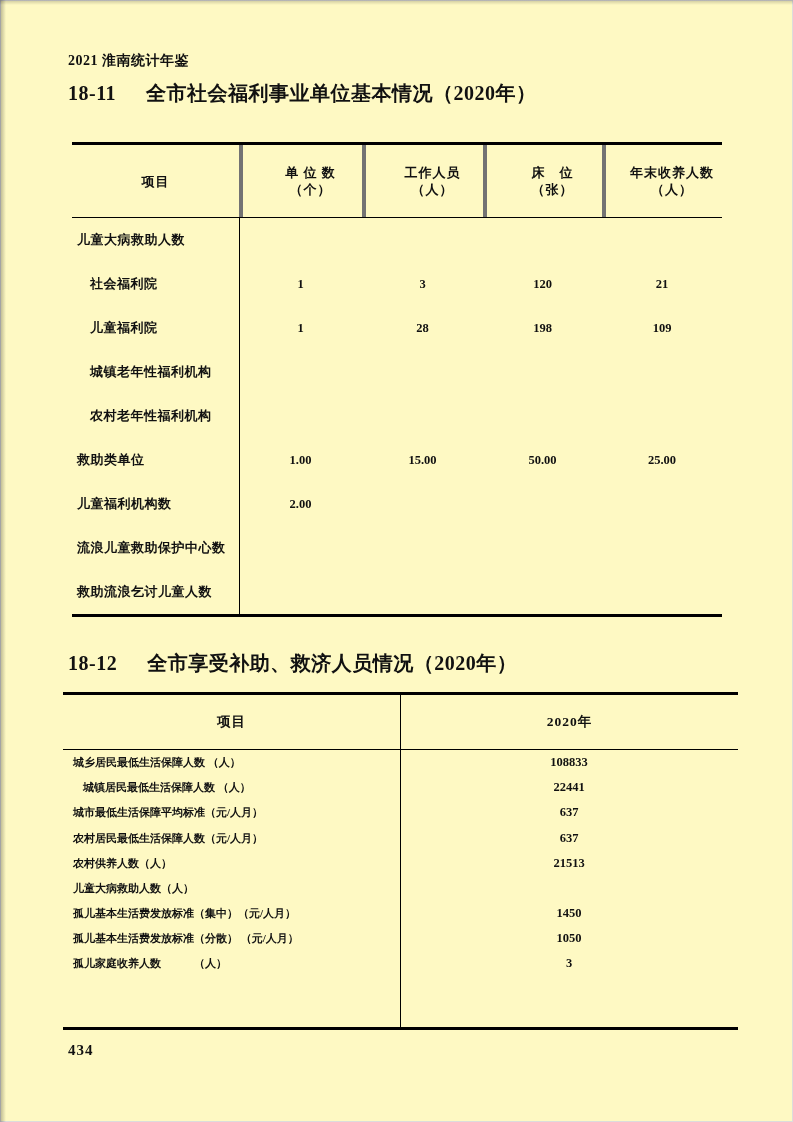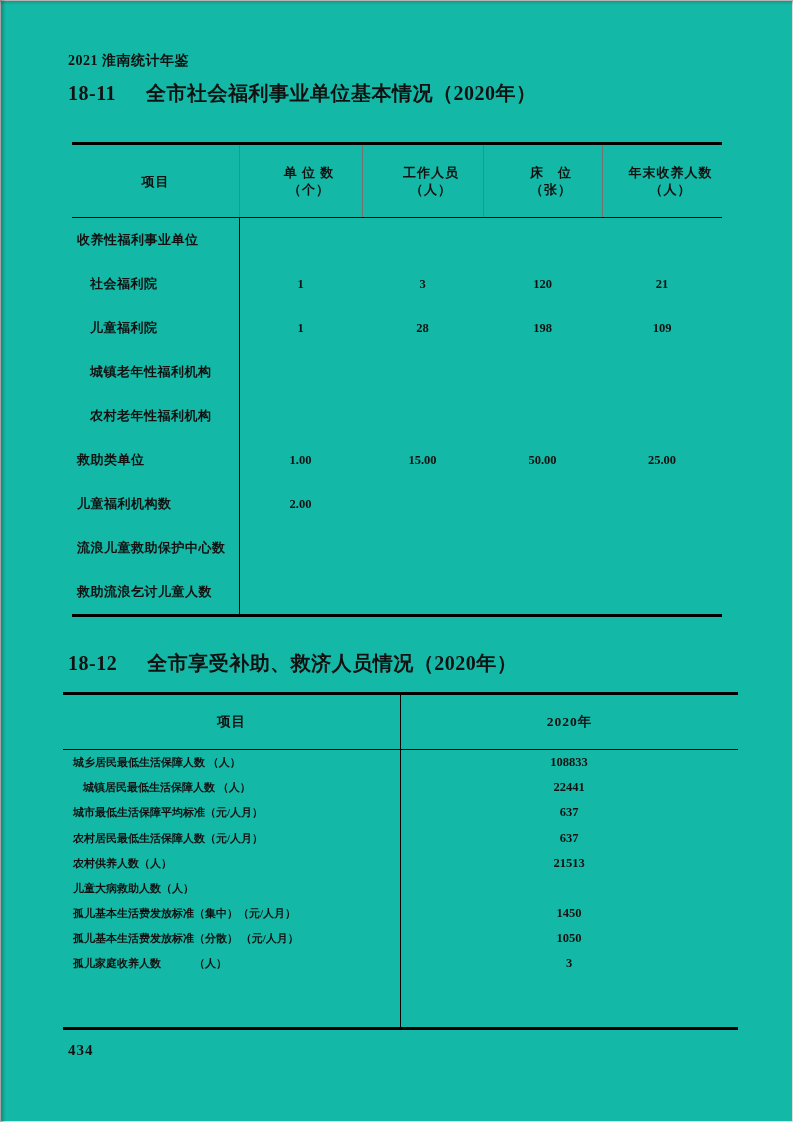--- a/index.html
+++ b/index.html
@@ -1,19 +1,19 @@
 <!DOCTYPE html>
 <html><head>
 <meta charset="utf-8">
 <style>
   html,body{margin:0;padding:0;background:#ffffff;}
   .page{
     position:relative;
     width:793px;height:1122px;
-    background:#14b8a6;
+    background:#fef9c3;
     overflow:hidden;
     font-family:"Liberation Serif","DejaVu Serif",serif;
     color:#111;
     box-shadow: inset 0 0 0 1px #dcdcdc;
   }
   .scan-edge-left{position:absolute;left:0;top:0;bottom:0;width:6px;
     background:linear-gradient(to right,rgba(0,0,0,0.28),rgba(0,0,0,0));}
   .scan-edge-top{position:absolute;left:0;top:0;right:0;height:5px;
     background:linear-gradient(to bottom,rgba(0,0,0,0.20),rgba(0,0,0,0));}
 
@@ -36,21 +36,21 @@
     border-top:3px solid #000;border-bottom:3px solid #000;
   }
   .t1-header{
     display:grid;grid-template-columns:167px 123px 121px 119px 120px;
     height:72px;border-bottom:1.5px solid #000;
   }
   .t1-hcell{
     display:flex;flex-direction:column;align-items:center;justify-content:center;
     font-size:13px;font-weight:600;line-height:17px;letter-spacing:1px;
   }
-  .t1-hcell + .t1-hcell{border-left:1px solid #737373;padding-left:16px;}
+  .t1-hcell + .t1-hcell{border-left:4px solid #737373;padding-left:16px;}
   .t1-body{position:relative;height:396px;}
   .t1-vline{position:absolute;left:167px;top:0;bottom:0;width:1px;background:#000;}
   .t1-row{
     display:grid;grid-template-columns:167px 123px 121px 119px 120px;
     height:44px;align-items:center;
   }
   .t1-label{font-size:13px;font-weight:600;padding-left:5px;letter-spacing:0.5px;white-space:nowrap;}
   .t1-label.indent{padding-left:18px;}
   .t1-val{font-size:12.5px;font-weight:600;text-align:center;}
 
@@ -116,21 +116,21 @@
       </div>
       <div class="t1-hcell">
         <span>年末收养人数</span>
         <span>（人）</span>
       </div>
     </div>
     <div class="t1-body">
       <div class="t1-vline"></div>
 
         <div class="t1-row">
-          <div class="t1-label">收养性福利事业单位</div>
+          <div class="t1-label">儿童大病救助人数</div>
           <div class="t1-val"></div>
           <div class="t1-val"></div>
           <div class="t1-val"></div>
           <div class="t1-val"></div>
         </div>
 
         <div class="t1-row">
           <div class="t1-label indent">社会福利院</div>
           <div class="t1-val">1</div>
           <div class="t1-val">3</div>

